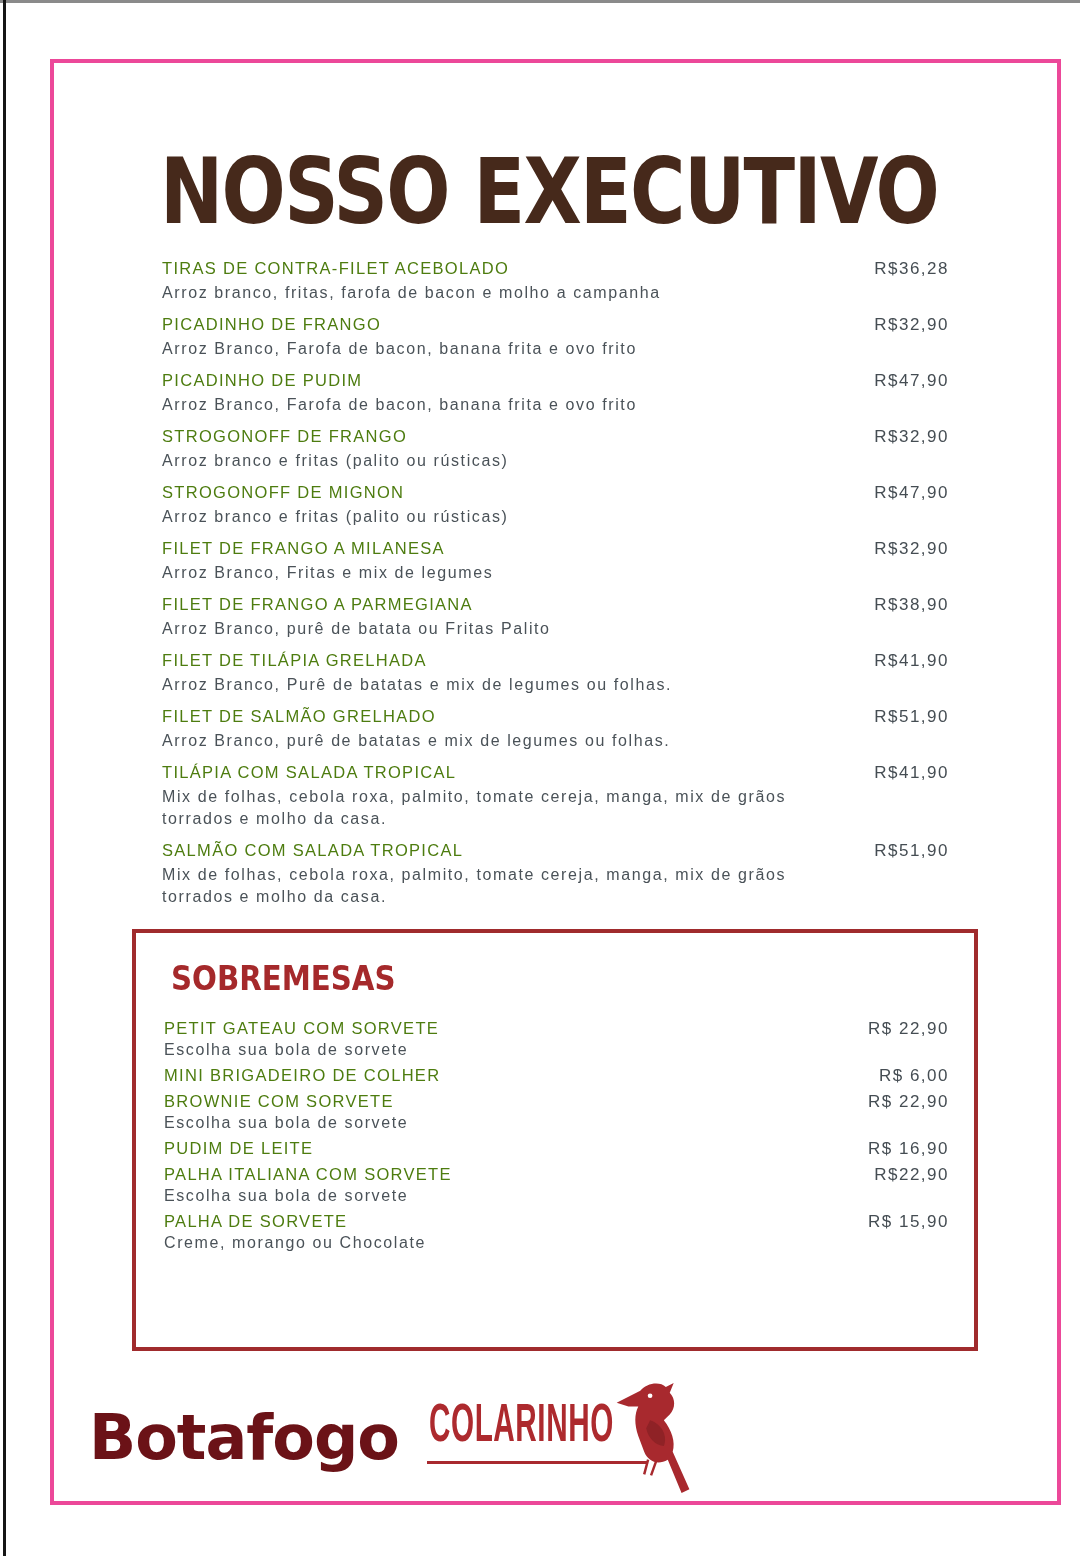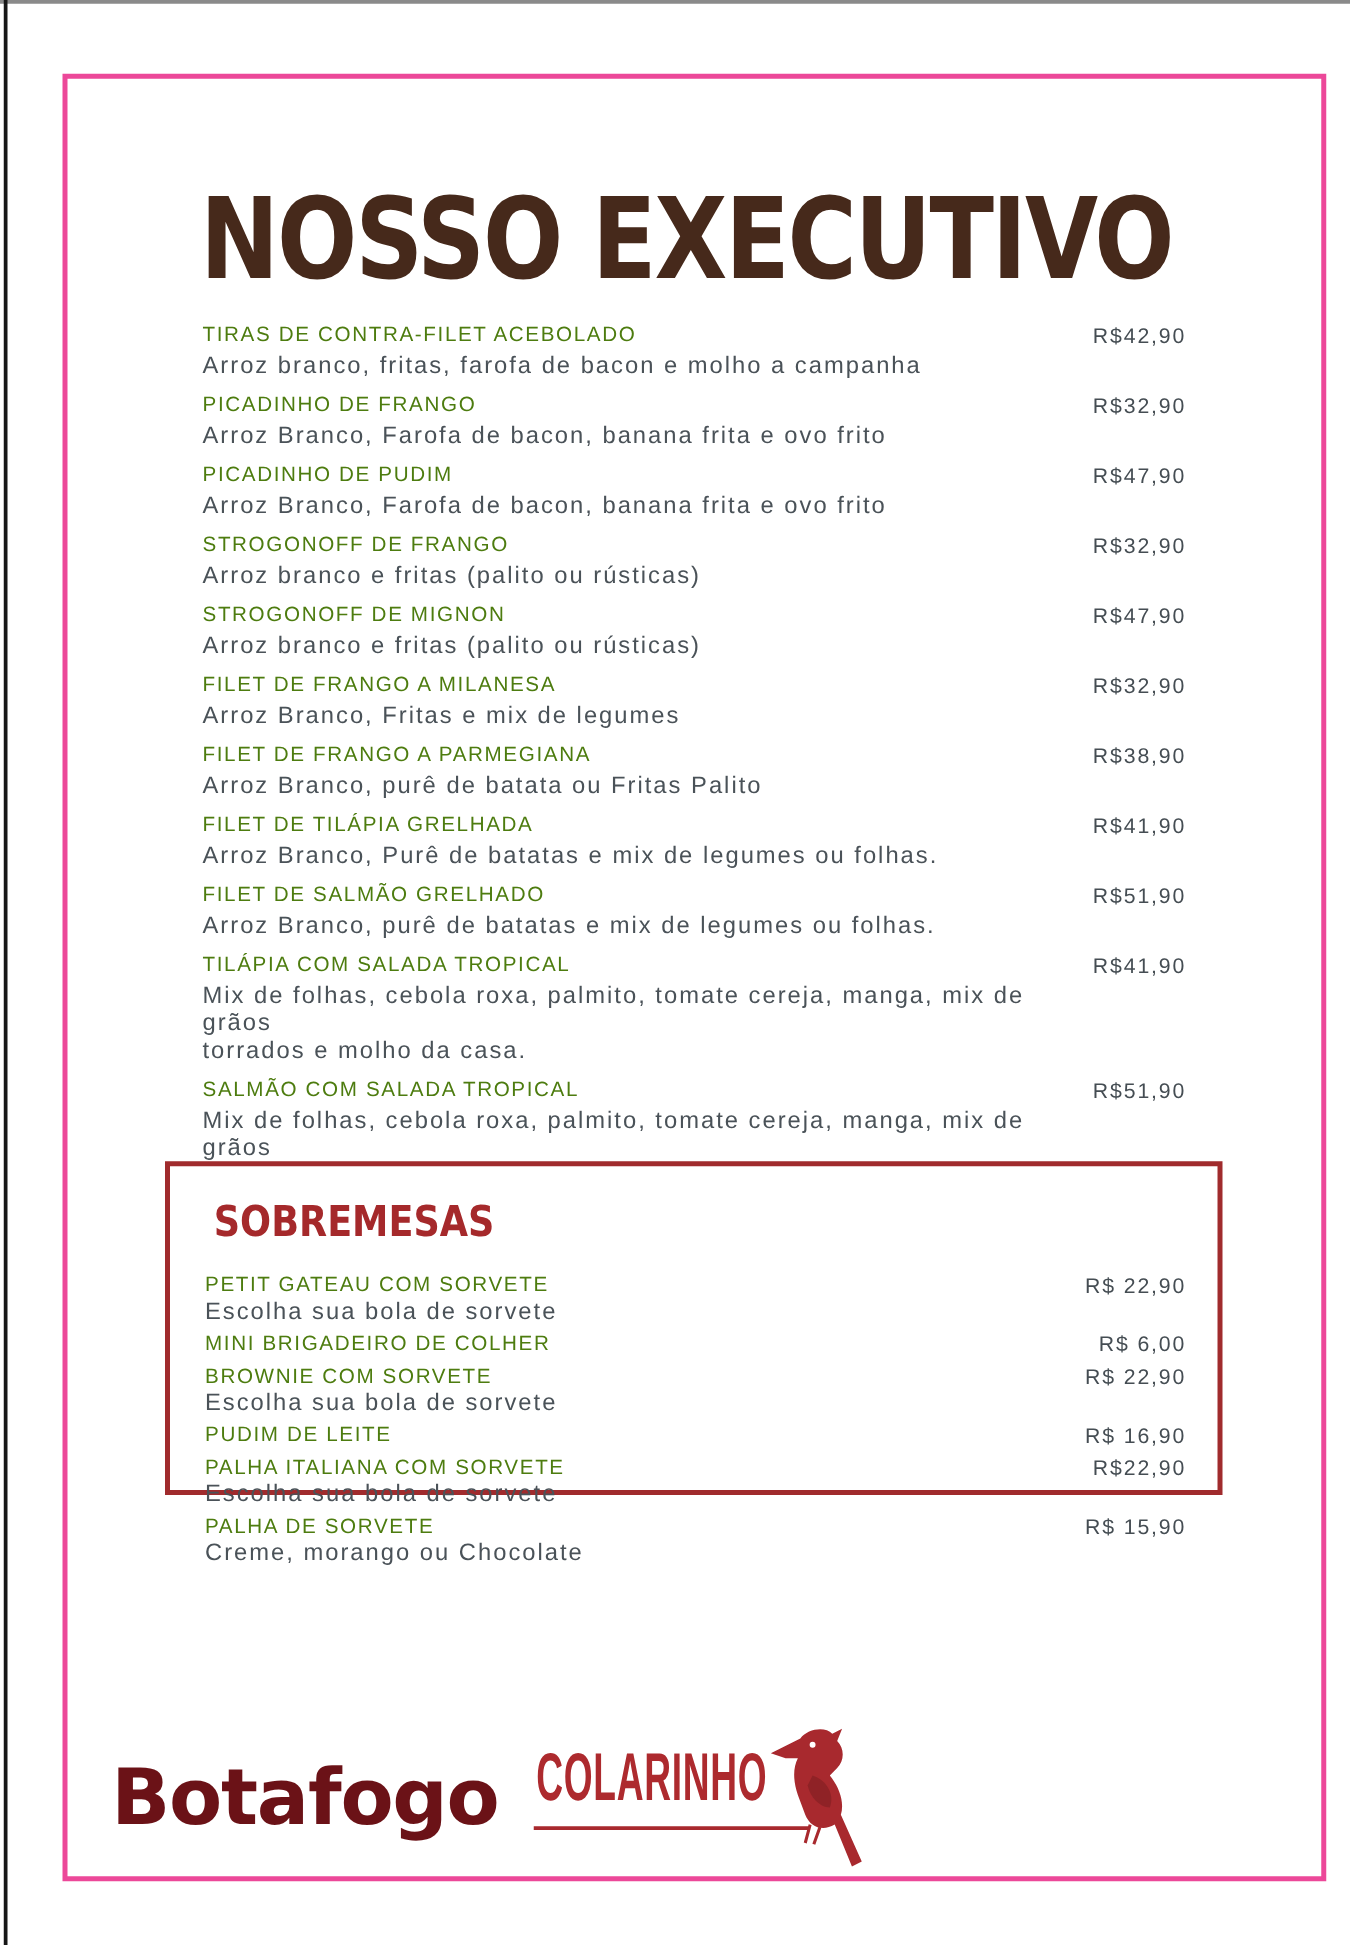--- a/index.html
+++ b/index.html
@@ -25,27 +25,27 @@
   .main-list{position:absolute;left:108px;top:195px;width:787px;}
   .mi{margin-bottom:10px;}
   .mi-row{display:flex;justify-content:space-between;align-items:flex-start;line-height:21px;}
   .mi-name{
     font-size:16.5px;letter-spacing:1.3px;color:#4d7c0f;white-space:nowrap;
   }
   .mi-price{
     font-size:17px;letter-spacing:1.5px;color:#454d53;white-space:nowrap;
   }
   .mi-desc{
-    margin-top:3px;font-size:19px;letter-spacing:1.6px;line-height:22px;
+    margin-top:3px;font-size:16px;letter-spacing:1.6px;line-height:22px;
     color:#4a5258;white-space:pre-line;max-width:660px;
   }
   .mi-desc:empty{display:none;}
 
   .desserts-box{
-    position:absolute;left:78px;top:866px;width:846px;height:267px;
+    position:absolute;left:78px;top:866px;width:846px;height:422px;
     border:4px solid #a02b2d;box-sizing:border-box;background:#ffffff;
   }
   .desserts-heading{
     position:absolute;left:35px;top:28px;margin:0;
     font-family:"DejaVu Sans",sans-serif;font-weight:800;
     font-size:34px;line-height:1;color:#a5292b;
     transform:scaleX(0.86);transform-origin:left top;white-space:nowrap;
   }
   .dessert-list{position:absolute;left:28px;top:85px;width:785px;}
   .di{margin-bottom:5px;}
@@ -75,21 +75,21 @@
   <div class="left-edge"></div>
 
   <div class="frame">
 
     <h1 class="title">NOSSO EXECUTIVO</h1>
 
     <div class="main-list">
       <div class="mi">
         <div class="mi-row">
             <span class="mi-name">TIRAS DE CONTRA-FILET ACEBOLADO</span>
-            <span class="mi-price">R$42,90</span>
+            <span class="mi-price">R$36,28</span>
           </div>
         <div class="mi-desc">Arroz branco, fritas, farofa de bacon e molho a campanha</div>
       </div>
       <div class="mi">
         <div class="mi-row">
             <span class="mi-name">PICADINHO DE FRANGO</span>
             <span class="mi-price">R$32,90</span>
           </div>
         <div class="mi-desc">Arroz Branco, Farofa de bacon, banana frita e ovo frito</div>
       </div>

